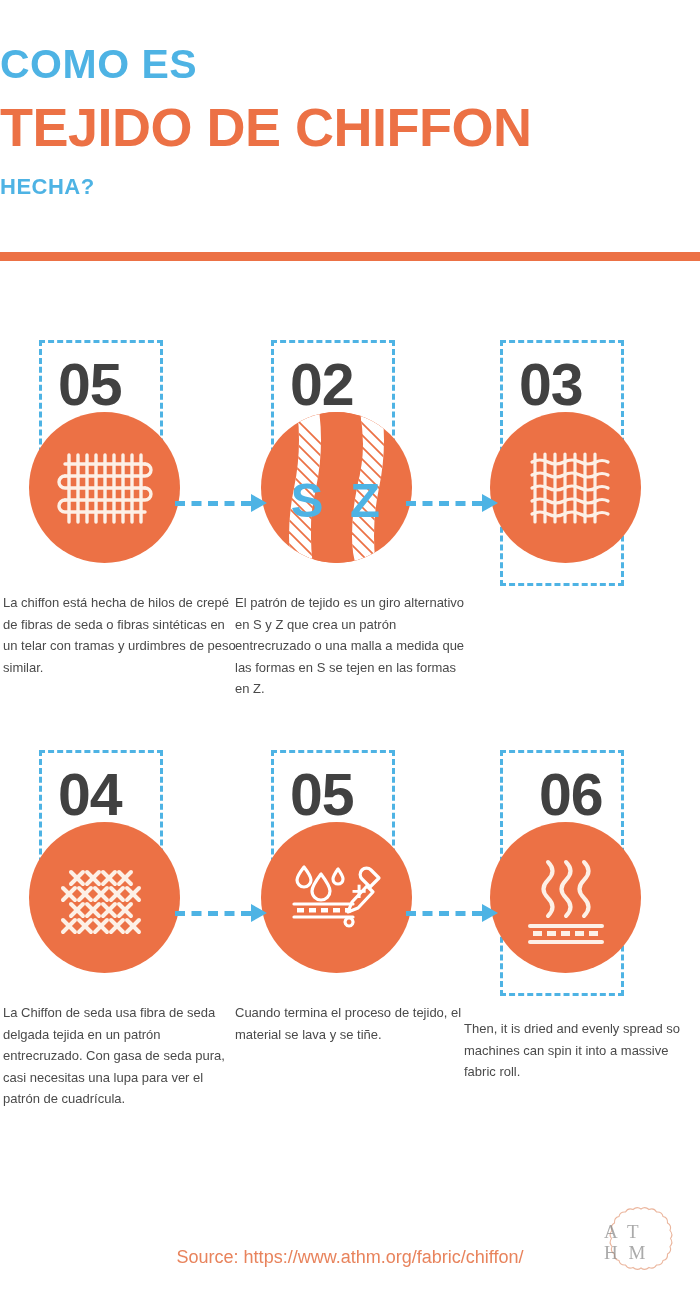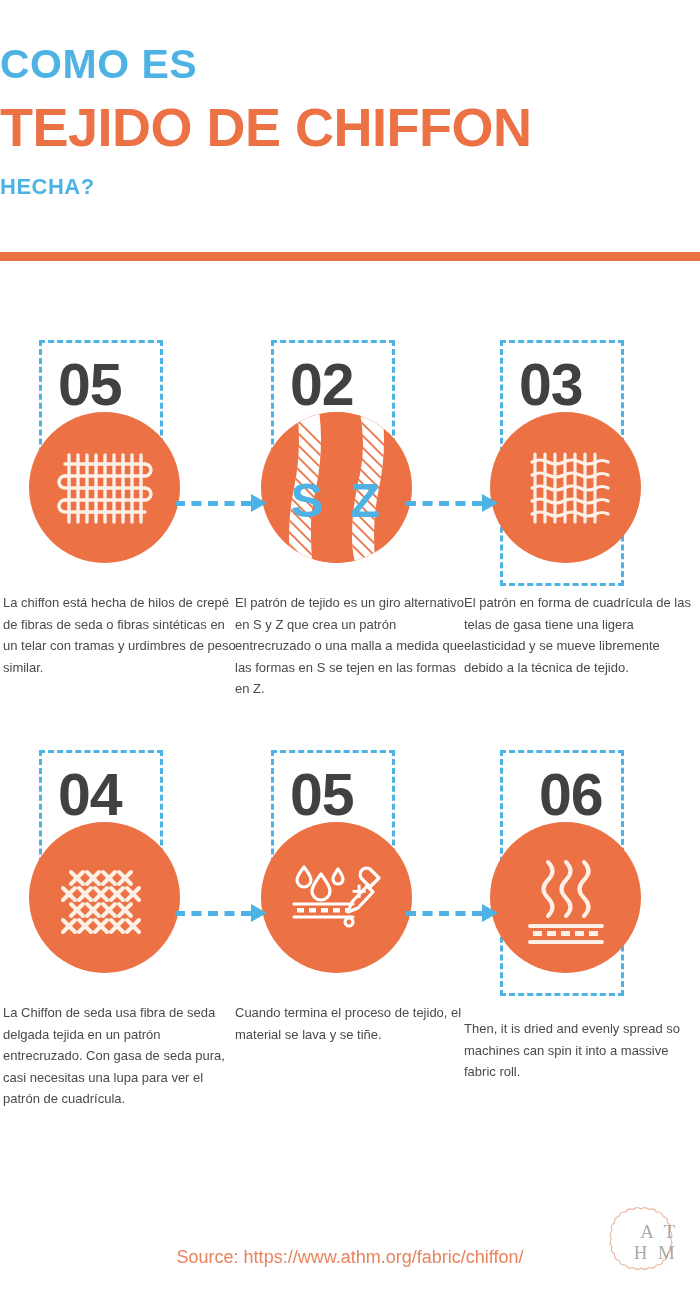--- a/index.html
+++ b/index.html
@@ -148,21 +148,21 @@
   .watermark {
     position: absolute;
     left: 604px; top: 1205px;
     width: 74px; height: 74px;
   }
   .wm-letters {
     position: absolute;
     inset: 0;
     display: flex;
     flex-direction: column;
-    align-items: flex-end;
+    align-items: flex-start;
     justify-content: center;
     font-family: "Liberation Serif", serif;
     color: #8A8A8A;
     font-size: 19px;
     line-height: 21px;
     letter-spacing: 3px;
     opacity: 0.72;
   }
   .wm-svg { position: absolute; inset: 0; }
 </style>
@@ -293,21 +293,20 @@
             <path d="M42 50 q8 -4 16 0 q8 4 16 0 q8 -4 16 0 q8 4 16 0 q6 -3 12 0"></path>
             <path d="M42 63 q8 -4 16 0 q8 4 16 0 q8 -4 16 0 q8 4 16 0 q6 -3 12 0"></path>
             <path d="M42 76 q8 -4 16 0 q8 4 16 0 q8 -4 16 0 q8 4 16 0 q6 -3 12 0"></path>
             <path d="M42 89 q8 -4 16 0 q8 4 16 0 q8 -4 16 0 q8 4 16 0 q6 -3 12 0"></path>
             <path d="M42 102 q8 -4 16 0 q8 4 16 0 q8 -4 16 0 q8 4 16 0 q6 -3 12 0"></path>
           </g>
         </svg>
       </div>
       <div class="num" style="left:55px; top:20px;">03</div>
     </div>
-    <div class="step-text" style="top:256px;">El patrón en forma de cuadrícula de las telas de gasa tiene una ligera elasticidad y se mueve libremente debido a la técnica de tejido.</div>
   </div>
 
   <div class="step" style="left:3px; top:746px;">
     <div class="step-visual">
       <div class="dash-box" style="left:36px; top:4px; width:124px; height:185px;"></div>
       <div class="dash-dot" style="left:33px; top:155px;"></div>
       <div class="circle" style="left:26px; top:76px;">
         <svg width="151" height="151" viewBox="0 0 151 151">
           <g stroke="#FDF0E6" stroke-width="4" stroke-linecap="round">
 

